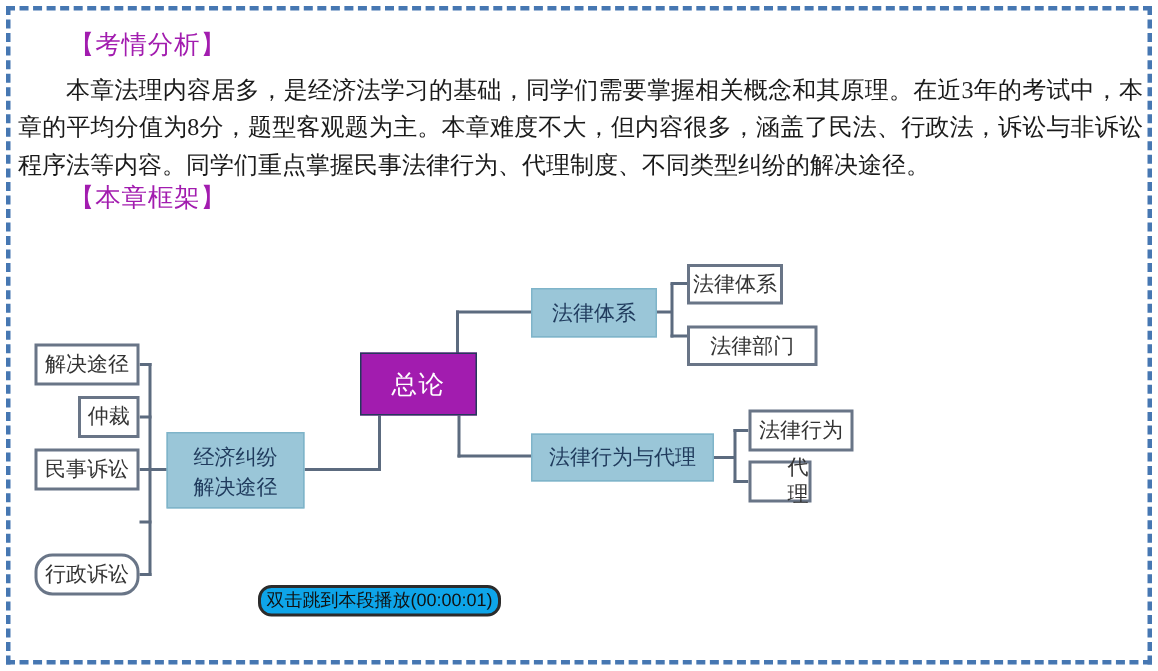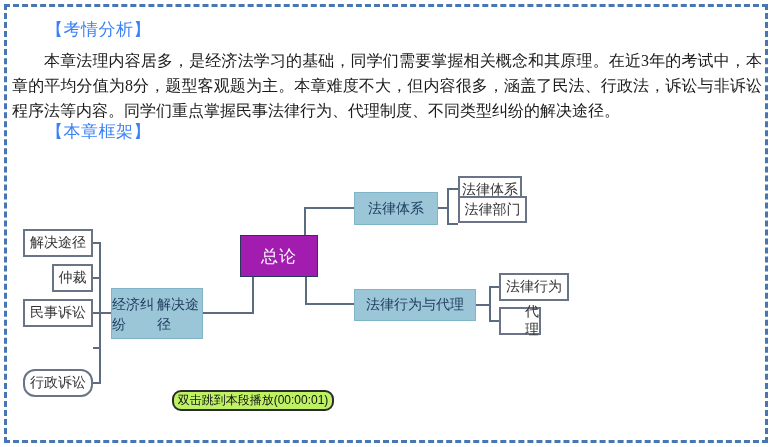--- a/index.html
+++ b/index.html
@@ -12,21 +12,21 @@
     overflow:hidden;
   }
   .frame {
     position:absolute; left:4px; top:4px; right:4px; bottom:4px;
     border:3px dashed #4677B2;
     pointer-events:none;
   }
   .h-red {
     position:absolute;
     font-family:"Liberation Serif","DejaVu Serif",serif;
-    font-size:17px; color:#3b82f6; letter-spacing:0.5px;
+    font-size:17px; color:#a21caf; letter-spacing:0.5px;
     white-space:nowrap;
   }
   .h1 { left:46px; top:18px; }
   .h2 { left:46px; top:120px; }
   .body-par {
     position:absolute; left:12px; top:48px; width:750px;
     font-family:"Liberation Serif","DejaVu Serif",serif;
     font-size:16px; line-height:25px; color:#1A1A1A;
     text-align:justify; text-indent:2em;
   }
@@ -45,24 +45,24 @@
     background:#9AC6D8;
     border:1px solid #7FB4C9;
     font-size:14px; color:#1F3A5C;
   }
   .root {
     background:#a21caf;
     border:1px solid #24395B;
     font-size:17px; color:#ffffff;
     letter-spacing:1px;
   }
-  .hub-two-line { flex-direction:row; line-height:20px; }
+  .hub-two-line { flex-direction:column; line-height:20px; }
   .caption {
     position:absolute; left:172px; top:390px; width:162px; height:21px;
-    background:#bef264;
+    background:#0ea5e9;
     border:2px solid #2B2B2B; border-radius:9px;
     font-size:12px; color:#111111;
     display:flex; align-items:center; justify-content:center;
     white-space:nowrap;
     cursor:pointer;
   }
 </style>
 </head>
 <body>
 
@@ -115,21 +115,21 @@
   <div class="node root" style="left:240px;top:235px;width:78px;height:42px;">
     <span>总论</span>
   </div>
 
   <div class="node hub" style="left:354px;top:192px;width:84px;height:33px;">
     <span>法律体系</span>
   </div>
   <div class="node leaf" style="left:458px;top:176px;width:64px;height:27px;">
     <span>法律体系</span>
   </div>
-  <div class="node leaf" style="left:458px;top:196px;width:69px;height:27px;">
+  <div class="node leaf" style="left:458px;top:217px;width:87px;height:27px;">
     <span>法律部门</span>
   </div>
 
   <div class="node hub" style="left:354px;top:289px;width:122px;height:32px;">
     <span>法律行为与代理</span>
   </div>
   <div class="node leaf" style="left:499px;top:273px;width:70px;height:28px;">
     <span>法律行为</span>
   </div>
   <div class="node leaf" style="left:499px;top:307px;width:42px;height:28px;padding-left:24px;">

